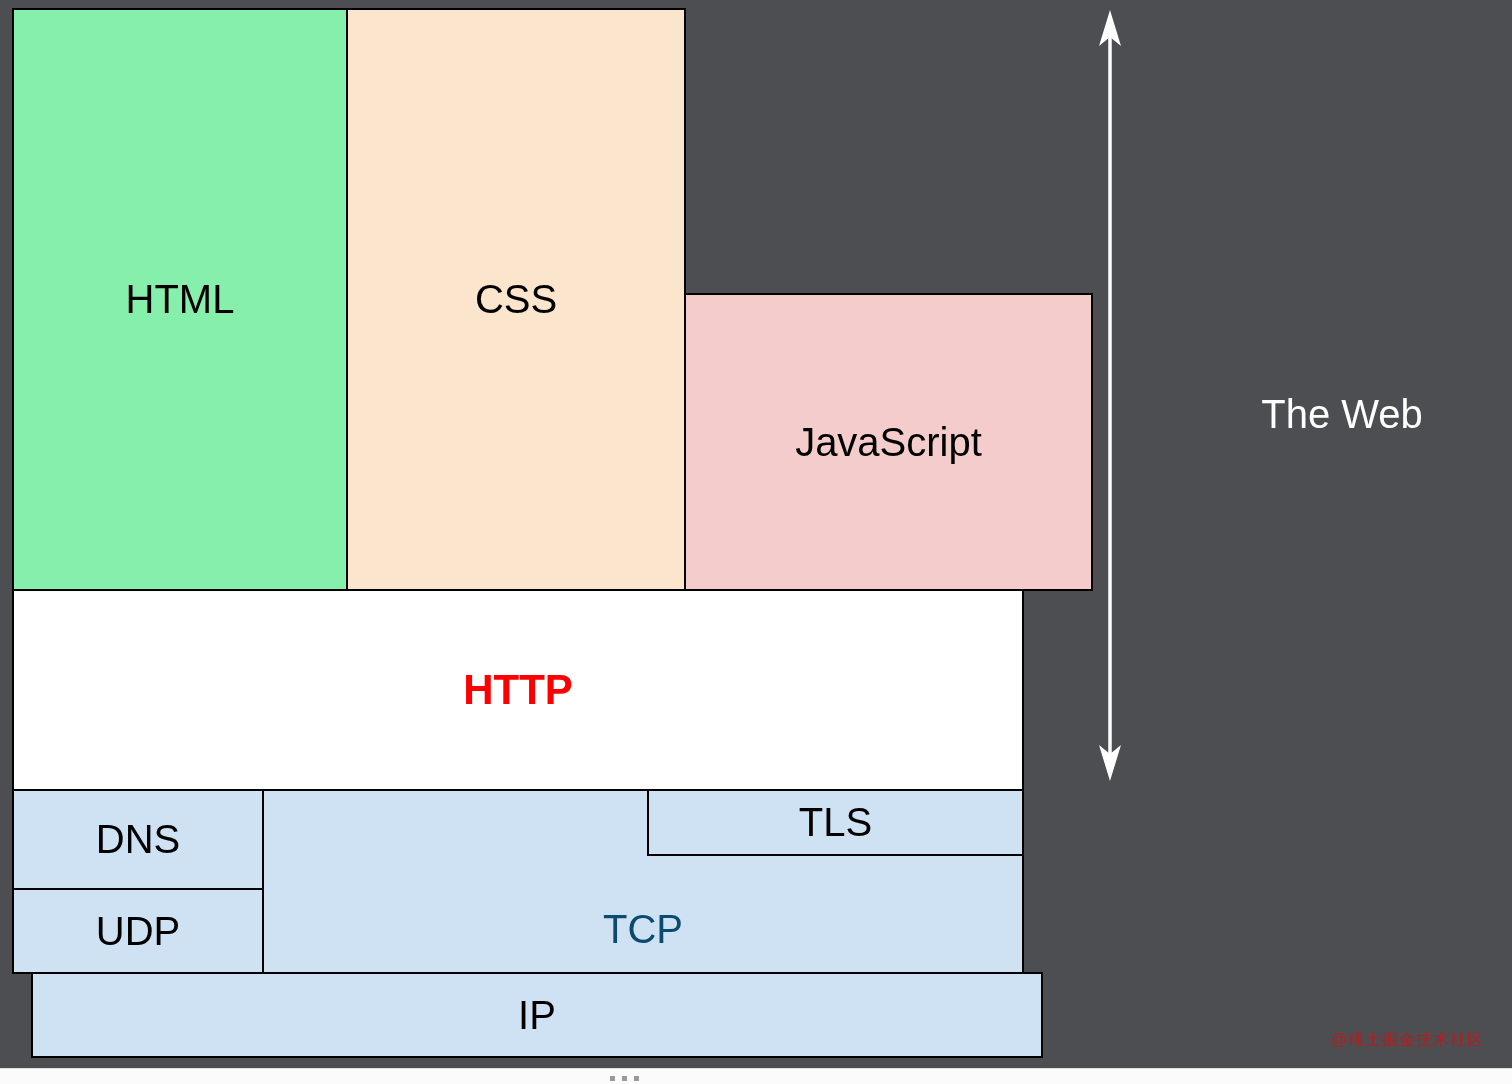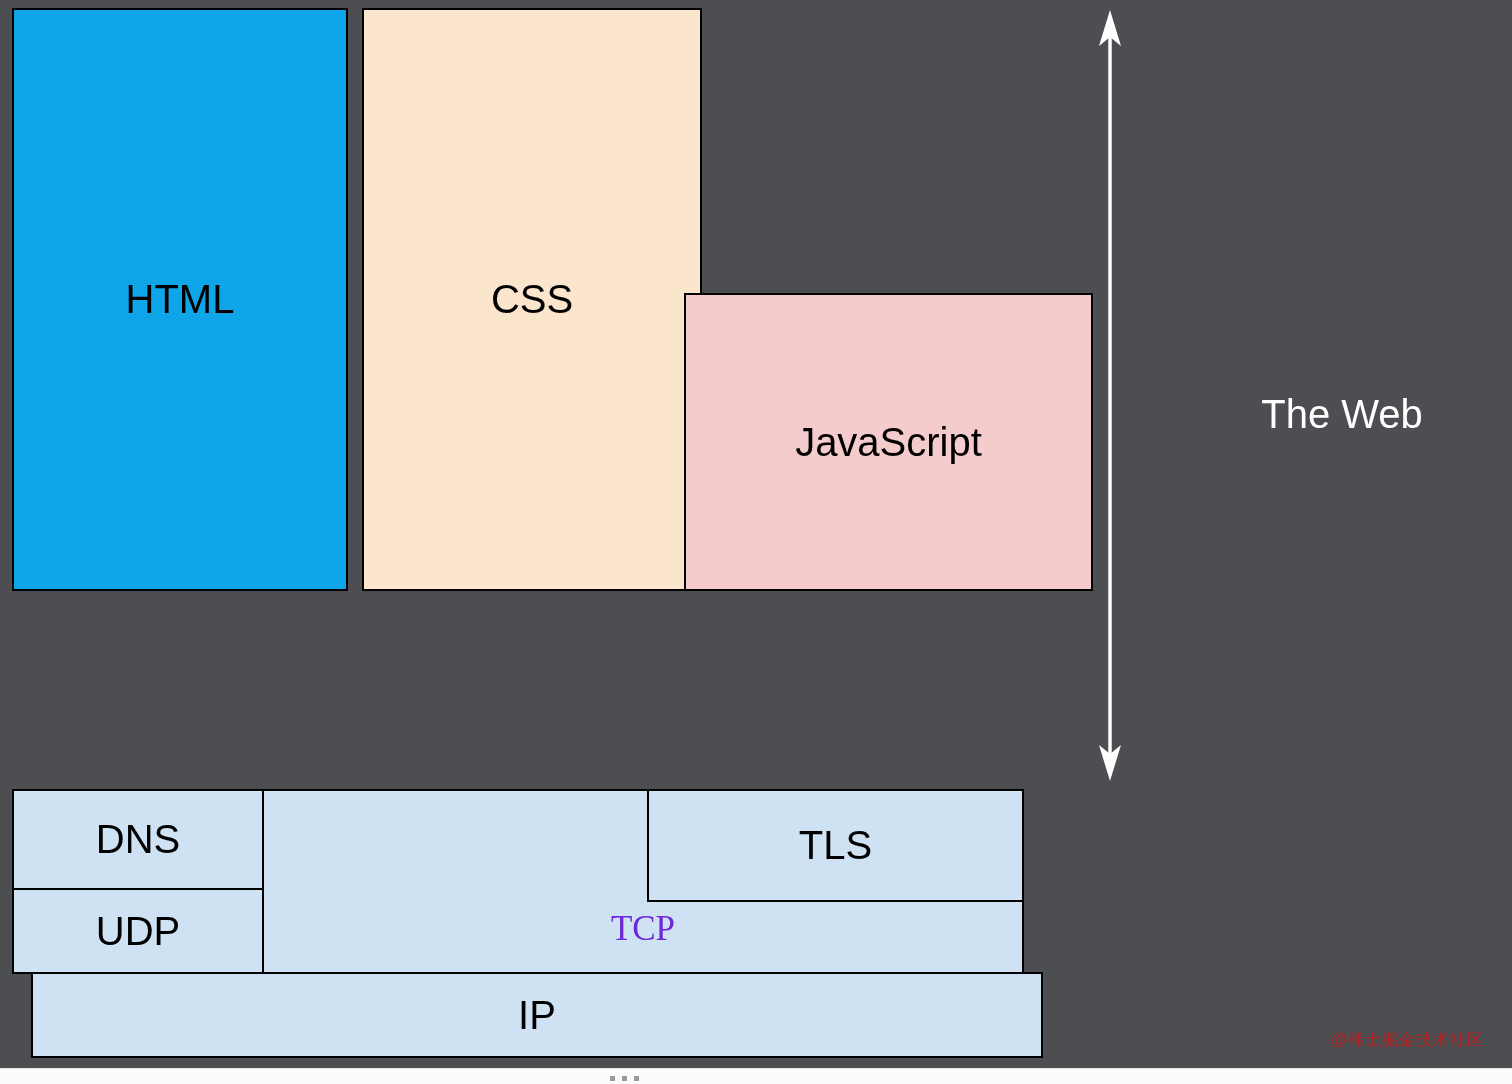--- a/index.html
+++ b/index.html
@@ -25,39 +25,38 @@
   .box {
     position: absolute;
     border: 2px solid #000;
     box-sizing: border-box;
     display: flex;
     align-items: center;
     justify-content: center;
     font-size: 40px;
     color: #000;
   }
-  .box-html       { left: 12px;  top: 8px;   width: 336px;  height: 583px; background: #0ea5e9; }
-  .box-css        { left: 346px; top: 8px;   width: 340px;  height: 583px; background: #FCE5CD; margin-left: 16px; }
+  .box-html       { left: 12px;  top: 8px;   width: 336px;  height: 583px; background: #86efac; }
+  .box-css        { left: 346px; top: 8px;   width: 340px;  height: 583px; background: #FCE5CD; }
   .box-webapis    { left: 684px; top: 8px;   width: 340px;  height: 287px; background: #E6B5AB; }
   .box-javascript { left: 684px; top: 293px; width: 409px;  height: 298px; background: #F4CCCC; }
   .box-http       { left: 12px;  top: 589px; width: 1012px; height: 202px; background: #FFFFFF; }
   .box-http .label{ color: #FF0000; font-weight: bold; font-size: 42px; }
   .box-tcp        { left: 262px; top: 789px; width: 762px;  height: 185px; background: #CFE2F3; }
-  .box-tls        { left: 647px; top: 789px; width: 377px;  height: 113px;  background: #CFE2F3; }
+  .box-tls        { left: 647px; top: 789px; width: 377px;  height: 67px;  background: #CFE2F3; }
   .box-dns        { left: 12px;  top: 789px; width: 252px;  height: 101px; background: #CFE2F3; }
   .box-udp        { left: 12px;  top: 888px; width: 252px;  height: 86px;  background: #CFE2F3; }
   .box-ip         { left: 12px;  top: 972px; width: 1012px; height: 86px;  background: #CFE2F3; margin-left: 19px; }
   .tcp-label-pos {
     position: absolute;
     left: 262px; top: 884px;
     width: 762px; height: 90px;
     display: flex; align-items: center; justify-content: center;
-    font-size: 35px; color: #6d28d9;
+    font-size: 40px; color: #0c4a6e;
     pointer-events: none;
-    font-family: Liberation Serif, serif;
   }
   .side-arrow {
     position: absolute;
     left: 1090px; top: 8px;
     width: 40px; height: 775px;
   }
   .side-label {
     position: absolute;
     left: 1160px; top: 392px;
     width: 364px;
@@ -103,20 +102,23 @@
 
   <div class="box box-css">
     <span class="label">CSS</span>
   </div>
 
 
   <div class="box box-javascript">
     <span class="label">JavaScript</span>
   </div>
 
+  <div class="box box-http">
+    <span class="label">HTTP</span>
+  </div>
 
   <div class="box box-tcp"></div>
   <div class="box box-tls">
     <span class="label">TLS</span>
   </div>
   <div class="tcp-label-pos">TCP</div>
 
   <div class="box box-udp">
     <span class="label">UDP</span>
   </div>

